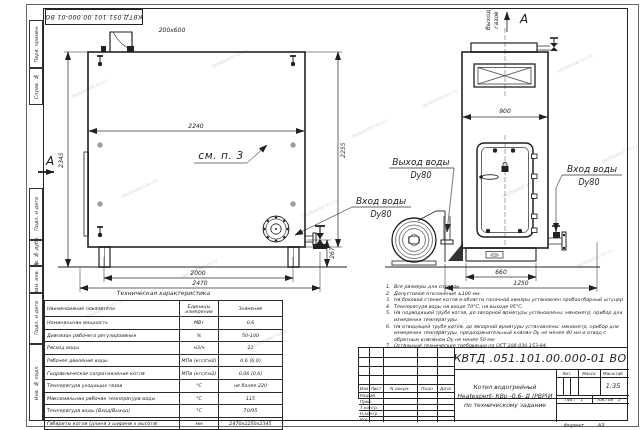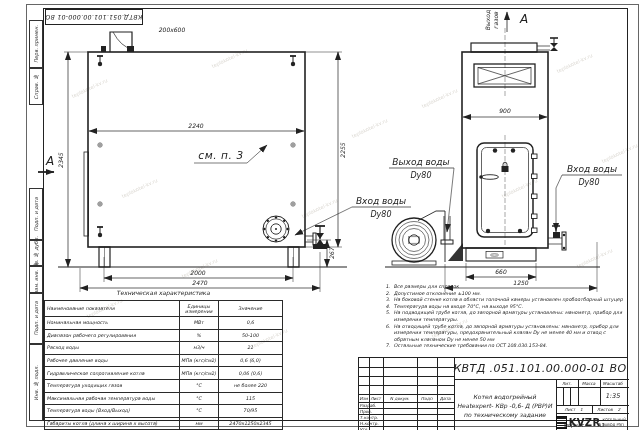--- a/index.html
+++ b/index.html
@@ -30,21 +30,21 @@
   table.tt td,table.tt th{border:0.7px solid #2a2a2a;padding:0 2px;font-weight:normal;overflow:hidden;}
   table.tt th{height:15px;}
   table.tt td{height:11.6px;}
   table.tt .c{text-align:center;padding:0 1px;}
   
   .notes{position:absolute;left:386px;top:284px;width:240px;font-size:4.8px;font-style:italic;line-height:1.38;}
   .note{display:flex;}
   .note .n{flex:none;width:8px;text-align:left;}
   .note .t{flex:1;}
   
-  .tb{position:absolute;left:358px;top:357px;width:270px;height:74px;border:1.5px solid #222;box-sizing:border-box;
+  .tb{position:absolute;left:358px;top:347px;width:270px;height:52px;border:1.5px solid #222;box-sizing:border-box;
       font-size:4.2px;font-style:italic;}
   .tb .v{position:absolute;top:0;width:0;border-left:0.8px solid #222;}
   .tb .h{position:absolute;left:0;height:0;border-top:0.8px solid #222;}
   .tb .cell{position:absolute;display:flex;align-items:center;justify-content:center;text-align:center;}
   .tb .docnum{left:95px;top:0;width:172px;height:21px;font-size:11px;letter-spacing:.4px;white-space:nowrap;}
   .tb .name{left:95px;top:21px;width:102px;height:53px;flex-direction:column;font-size:6px;line-height:1.5;}
   .tb .logo-row{left:197px;top:55px;width:70px;height:19px;gap:2px;}
   .logo-box{width:12px;height:11px;background:repeating-linear-gradient(#1a1a1a 0 1.6px,#fff 1.6px 2.6px);border:1px solid #111;}
   .logo-kvzr{font-style:normal;font-weight:bold;font-size:10px;letter-spacing:.3px;}
   .logo-co{font-style:normal;font-size:3.6px;line-height:1.25;text-align:left;}
@@ -518,28 +518,20 @@
     <div class="cell" style="left:197px;top:47px;width:36px;height:8px;gap:5px">
       <span>Лист</span>
       <span>1</span>
     </div>
     <div class="cell" style="left:233px;top:47px;width:34px;height:8px;gap:5px">
       <span>Листов</span>
       <span>2</span>
     </div>
     <div class="h" style="top:55px;left:197px;width:73px"></div>
 
-    <div class="cell logo-row">
-      <span class="logo-box"></span>
-      <span class="logo-kvzr">KVZR</span>
-      <span class="logo-co">
-        <span style="display:block">КОТЕЛЬНЫЙ</span>
-        <span style="display:block">ЗАВОД РЭП</span>
-      </span>
-    </div>
   </div>
 
   <div class="fmt">
     <span>Формат</span>
     <span>А3</span>
   </div>
 
 </div>
 
 </body></html>

